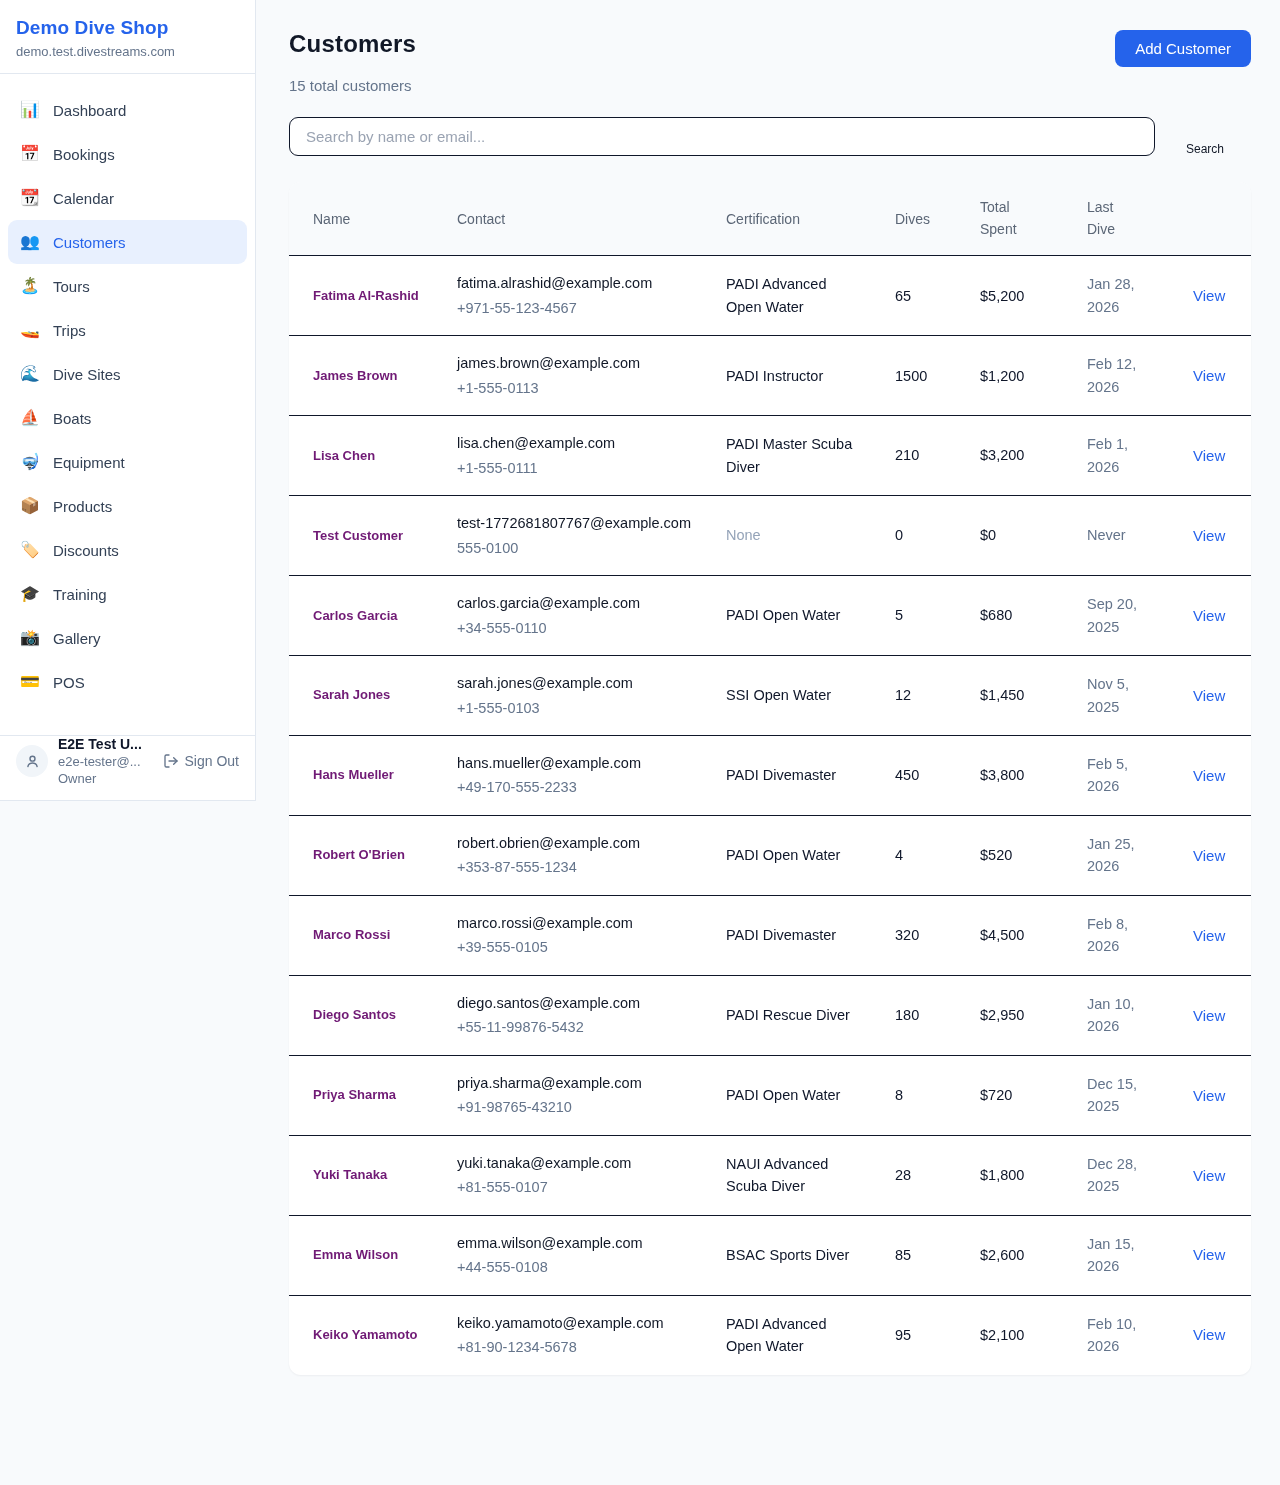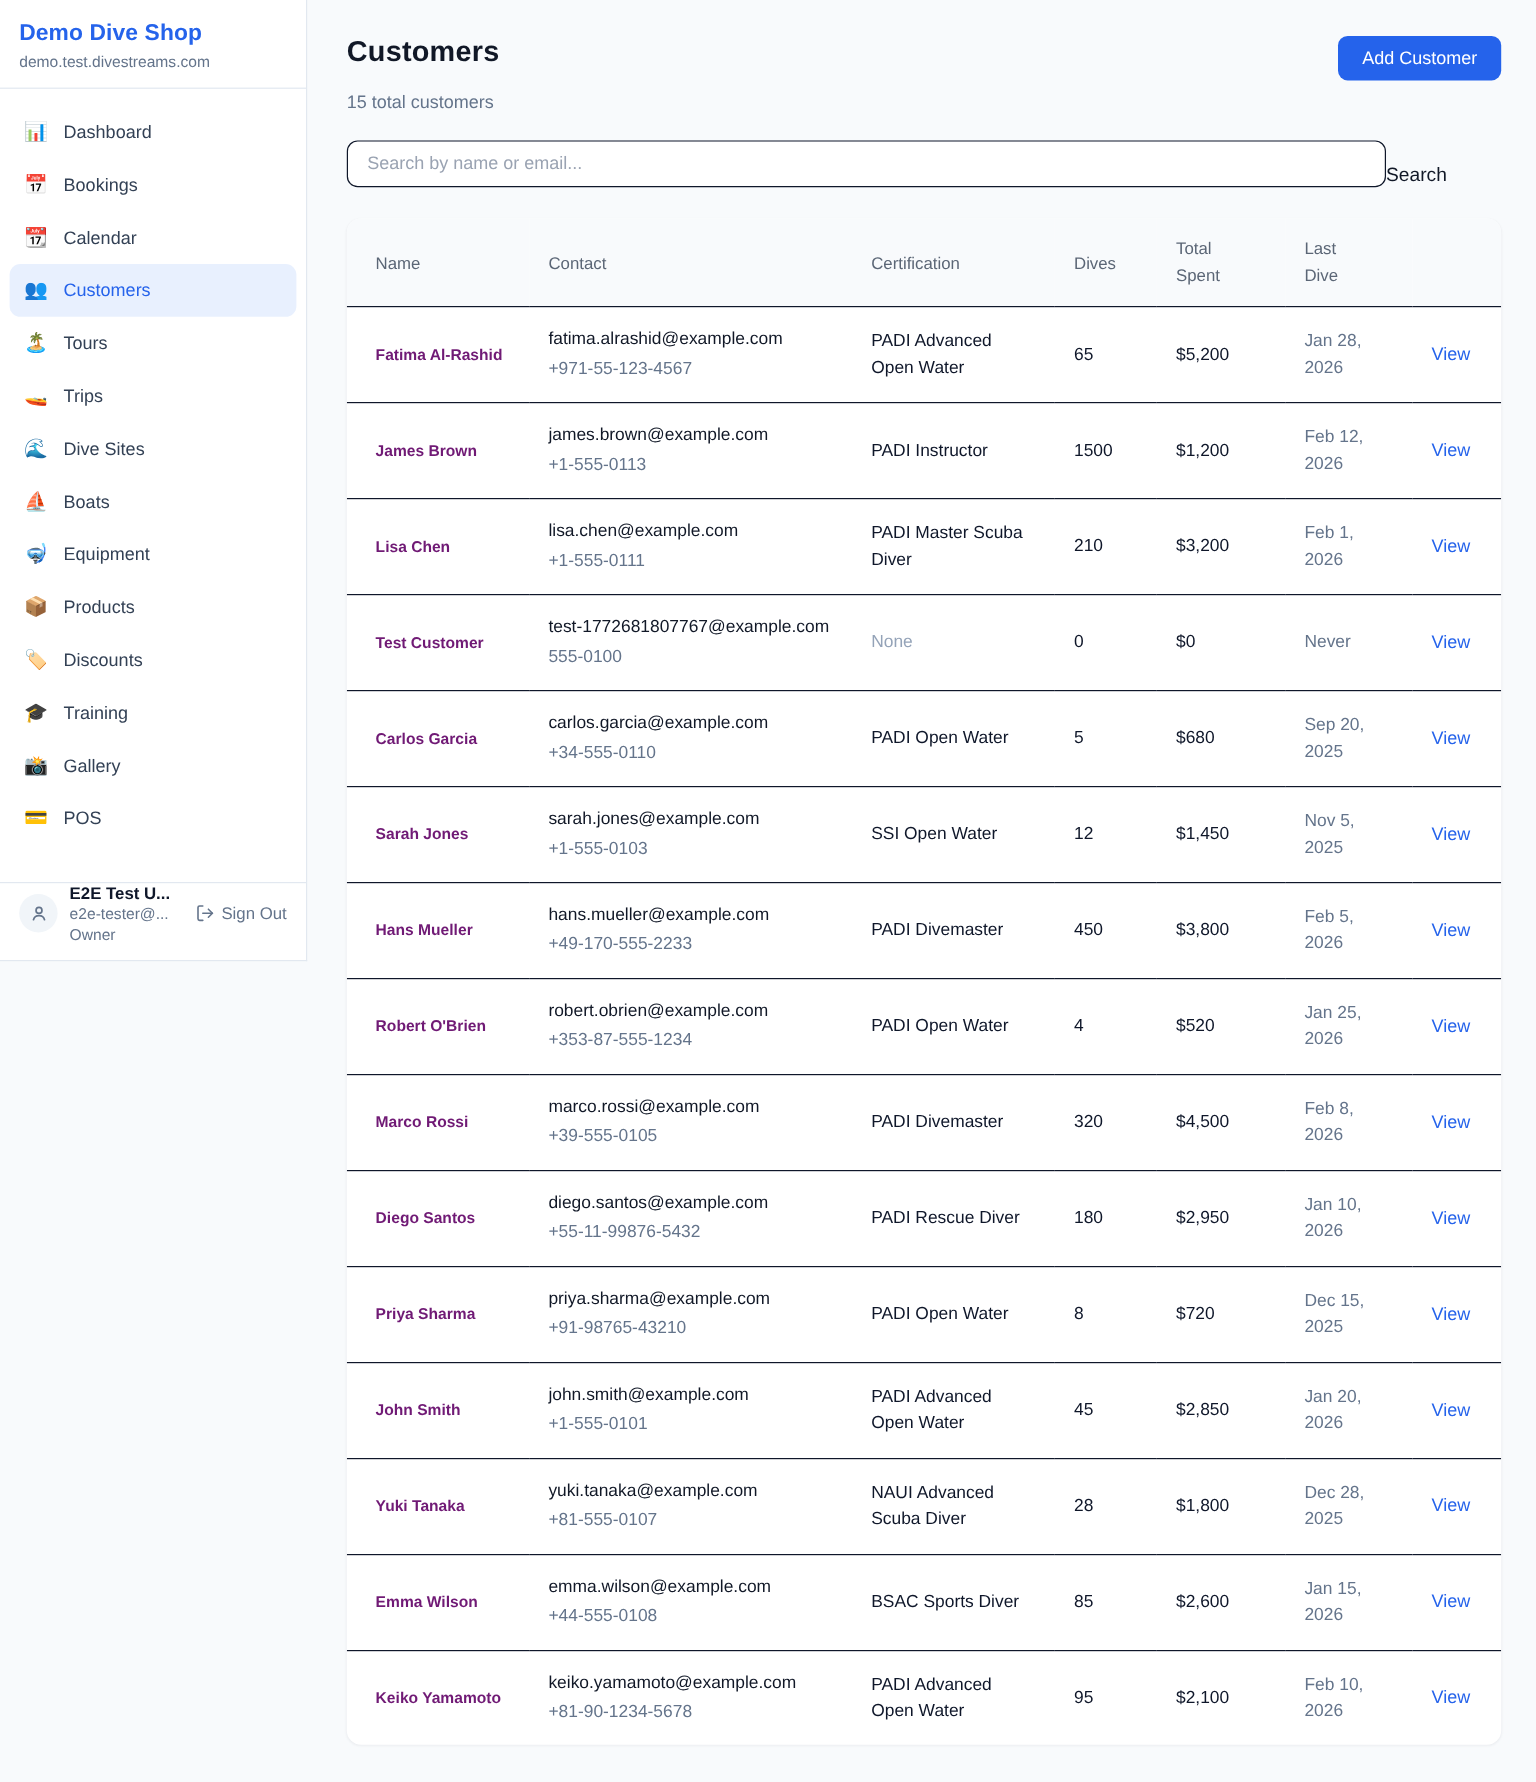--- a/index.html
+++ b/index.html
@@ -68,22 +68,22 @@
 
   .search-row { display:flex; align-items:flex-end; margin-top:23px; }
   .search-input {
     flex:0 0 866px; height:39px;
     border:1px solid #0f172a; border-radius:9px;
     padding:0 16px; font-size:15px; color:#0f172a; background:#fff;
     font-family:"Liberation Sans", sans-serif; outline:none;
   }
   .search-input::placeholder { color:#9aa3b2; }
   .search-btn {
-    background:none; border:none;
-    font-size:16px; color:#111827; cursor:pointer;
+    margin-left:31px; background:none; border:none;
+    font-size:12px; color:#111827; cursor:pointer;
     font-family:"Liberation Sans", sans-serif;
   }
 
   
   .card {
     margin-top:26px; background:#fff; border-radius:12px;
     overflow:hidden; box-shadow:0 1px 2px rgba(15,23,42,.05);
   }
   table { width:100%; border-collapse:collapse; table-layout:fixed; }
   col.c1{width:152px} col.c2{width:269px} col.c3{width:169px}
@@ -384,32 +384,20 @@
         <div class="email">priya.sharma@example.com</div>
         <div class="phone">+91-98765-43210</div>
       </td>
       <td class="c-cert">PADI Open Water</td>
       <td class="c-dives">8</td>
       <td class="c-spent">$720</td>
       <td class="c-last">Dec 15, 2025</td>
       <td class="c-view">View</td>
     </tr>
 
-    <tr>
-      <td class="c-name">John Smith</td>
-      <td class="c-contact">
-        <div class="email">john.smith@example.com</div>
-        <div class="phone">+1-555-0101</div>
-      </td>
-      <td class="c-cert">PADI Advanced Open Water</td>
-      <td class="c-dives">45</td>
-      <td class="c-spent">$2,850</td>
-      <td class="c-last">Jan 20, 2026</td>
-      <td class="c-view">View</td>
-    </tr>
 
     <tr>
       <td class="c-name">Yuki Tanaka</td>
       <td class="c-contact">
         <div class="email">yuki.tanaka@example.com</div>
         <div class="phone">+81-555-0107</div>
       </td>
       <td class="c-cert">NAUI Advanced Scuba Diver</td>
       <td class="c-dives">28</td>
       <td class="c-spent">$1,800</td>

